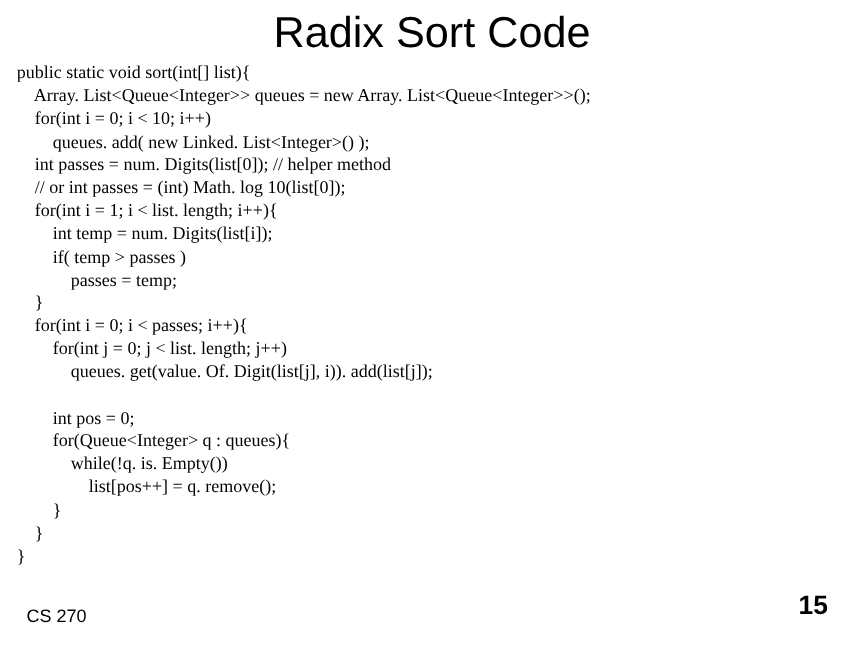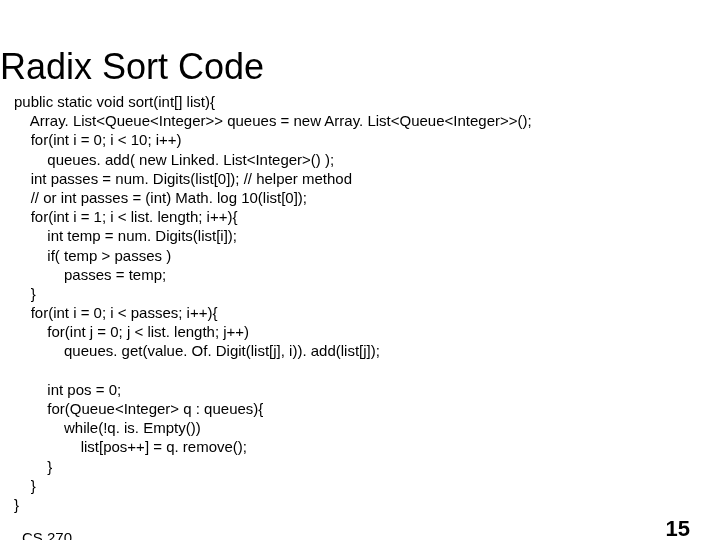--- a/index.html
+++ b/index.html
@@ -11,30 +11,29 @@
     font-family: Arial, Helvetica, sans-serif;
     overflow: hidden;
   }
   .slide {
     position: relative;
     width: 720px;
     height: 540px;
     box-sizing: border-box;
   }
   .title {
-    text-align: left;
+    text-align: center;
     font-size: 36px;
     font-weight: 400;
     color: #000;
-    padding-top: 22px;
+    padding-top: 6px;
     letter-spacing: 0px;
-    margin-top: 24px;
   }
   .code {
-    font-family: Liberation Sans, sans-serif;
+    font-family: Liberation Serif, serif;
     font-size: 15px;
     line-height: 1.28;
     white-space: pre;
     color: #000;
     padding: 4px 0 0 14px;
   }
   .footer-left {
     position: absolute;
     left: 22px;
     bottom: 18px;
@@ -80,15 +79,14 @@
             queues. get(value. Of. Digit(list[j], i)). add(list[j]);
 
         int pos = 0;
         for(Queue&lt;Integer&gt; q : queues){
             while(!q. is. Empty())
                 list[pos++] = q. remove();
         }
     }
 }</div>
   <div class="footer-left">CS 270</div>
-  <div class="footer-center">Queues</div>
   <div class="footer-right">15</div>
 </div>
 
 </body></html>

